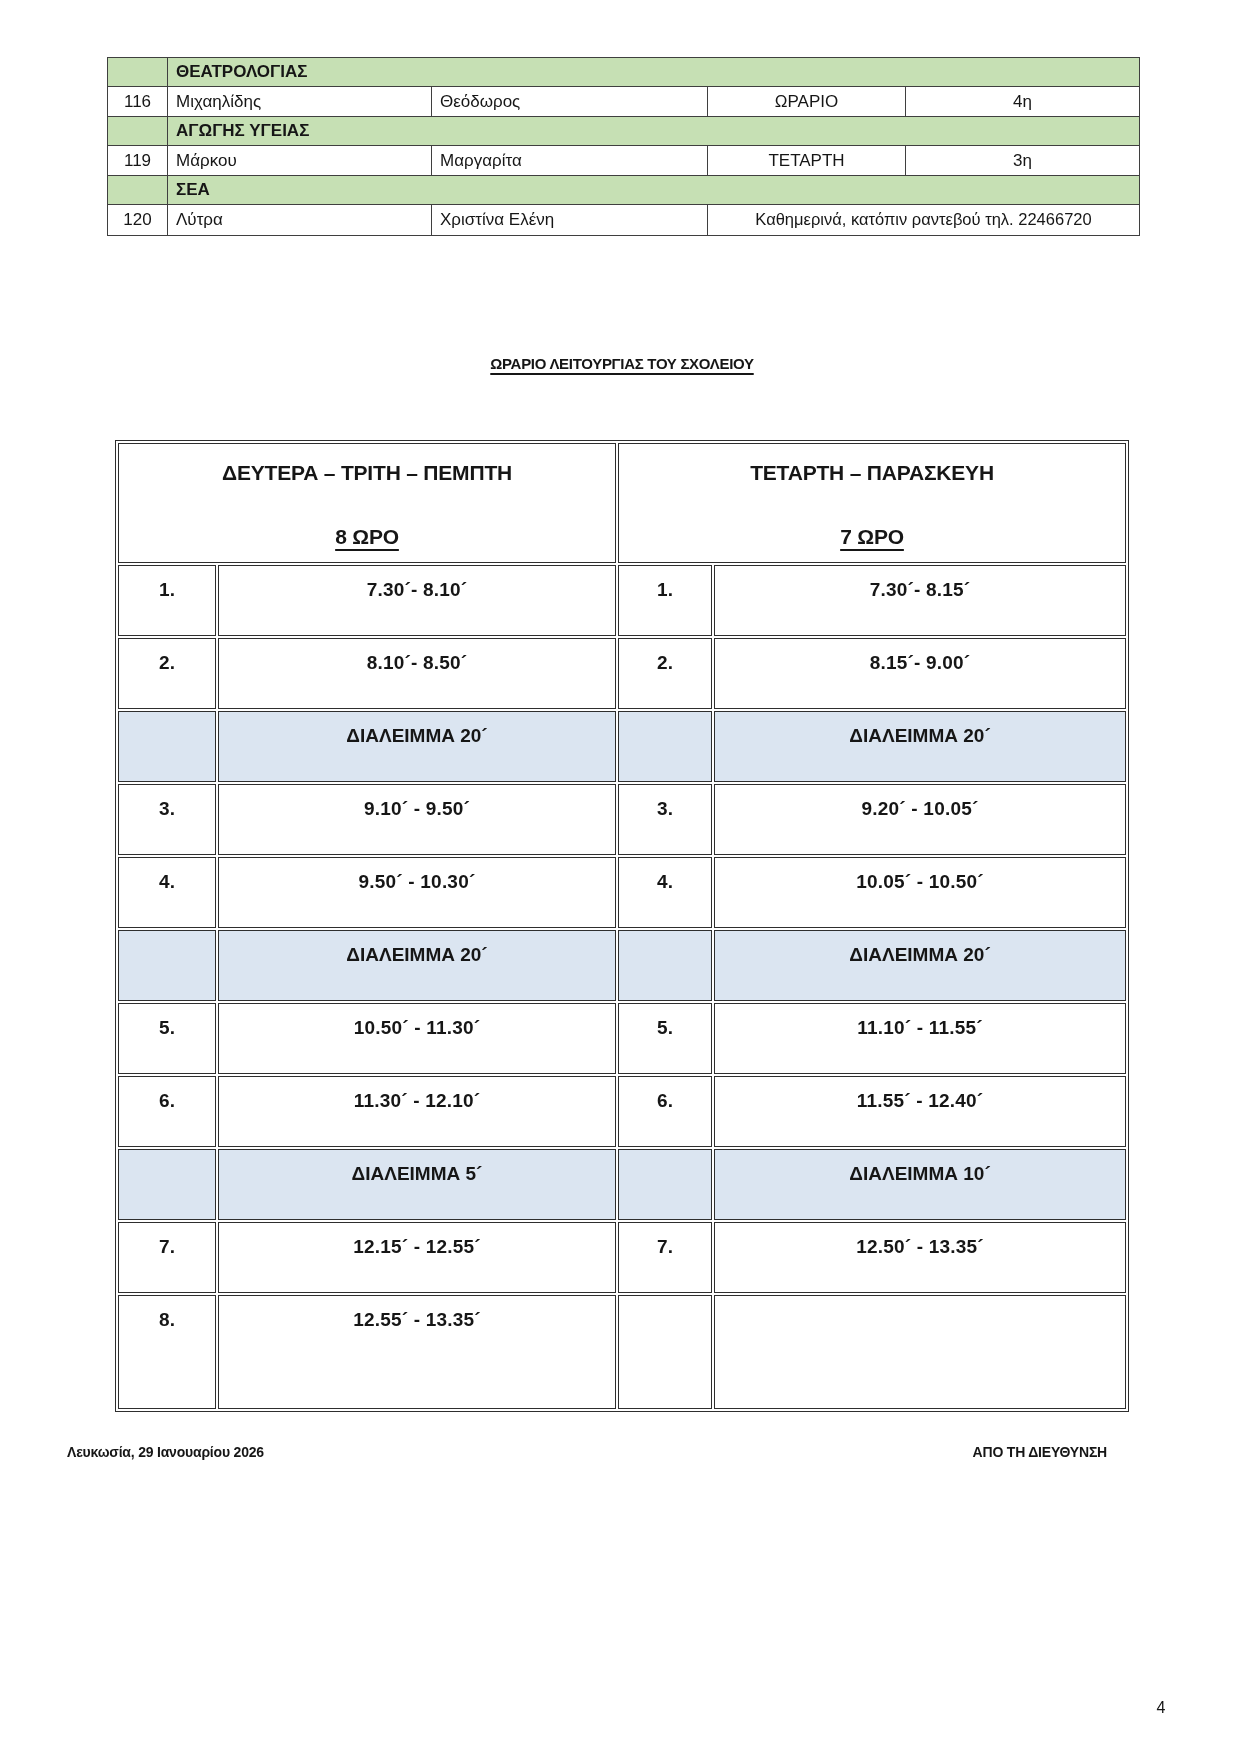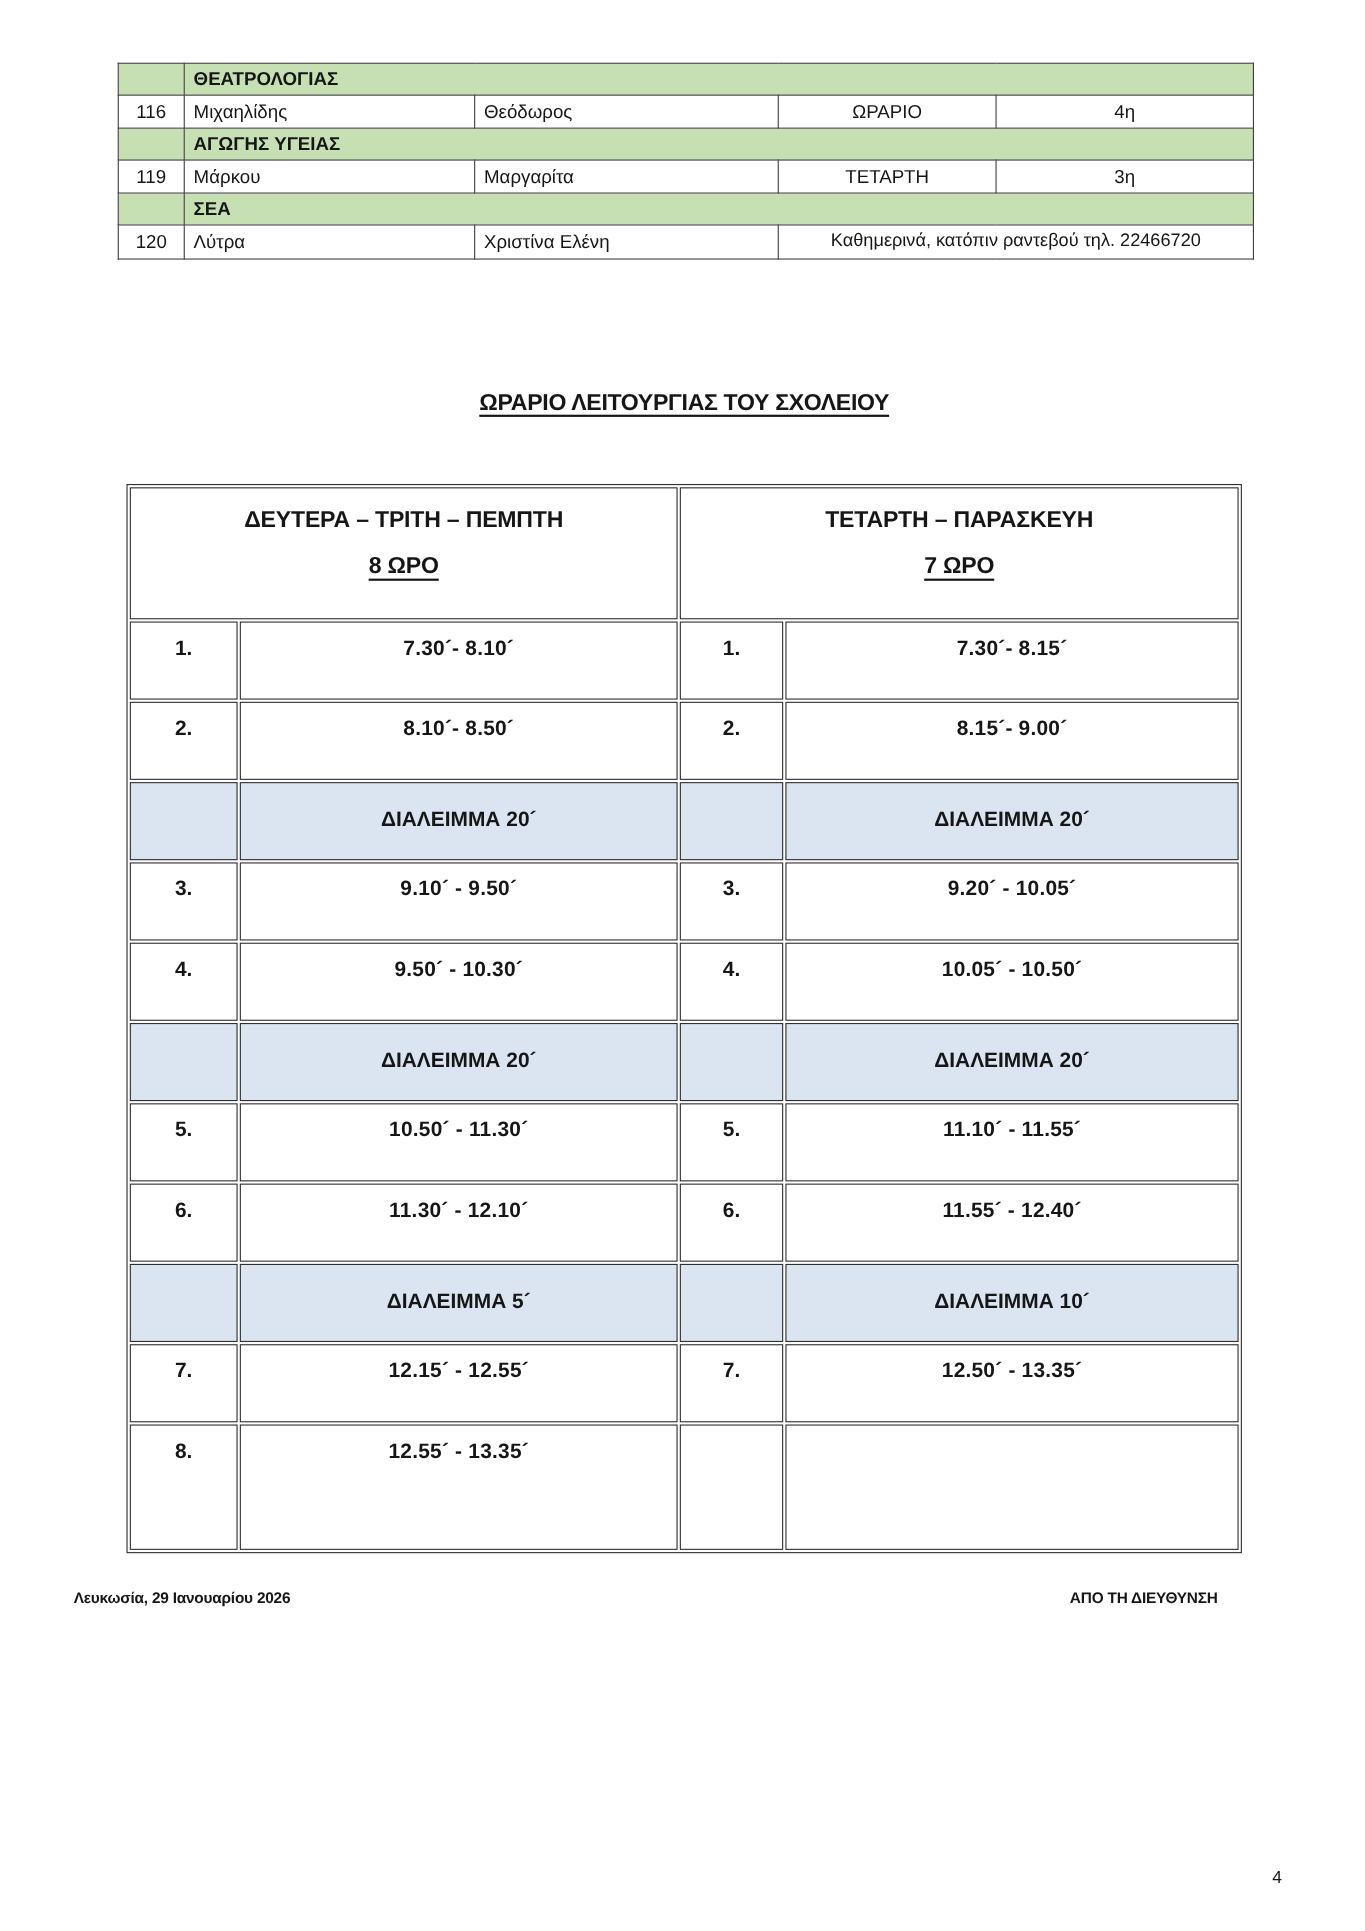--- a/index.html
+++ b/index.html
@@ -25,47 +25,47 @@
   table.staff td.green{background:var(--green);}
   table.staff td.sec-title{font-weight:bold;}
   table.staff td.cell-num{text-align:center;padding:2px 2px;}
   table.staff td.cell-left{text-align:left;}
   table.staff td.cell-center{text-align:center;}
   table.staff td.avail{text-align:center;font-size:16.5px;line-height:1.55;padding:2px 10px;}
 
   
   .doc-title{
     position:absolute;left:115px;top:355px;width:1014px;
-    text-align:center;font-weight:bold;font-size:21px;letter-spacing:-0.3px;
+    text-align:center;font-weight:bold;font-size:15px;letter-spacing:-0.3px;
     text-decoration:underline;text-decoration-thickness:2px;text-underline-offset:4px;
   }
 
   
   table.sched{
     position:absolute;left:115px;top:440px;width:1014px;
     border-collapse:separate;border-spacing:2px;table-layout:fixed;
     border:1px solid var(--border-sched);background:#ffffff;
   }
   table.sched td{
     border:1px solid var(--border-sched);
     vertical-align:top;text-align:center;font-weight:bold;
     overflow:hidden;
   }
   table.sched tr.head-row{height:120px;}
   table.sched tr.period-row{height:71px;}
   table.sched tr.break-row{height:71px;}
   table.sched tr.last-row{height:114px;}
   td.head{font-size:21px;padding-top:17px;letter-spacing:-0.2px;}
-  td.head .hours{margin-top:18px;}
+  td.head .hours{margin-top:40px;}
   td.head .hours span{
     text-decoration:underline;text-decoration-thickness:2px;text-underline-offset:5px;
   }
   td.cell-sn{font-size:19px;padding-top:13px;}
   td.cell-time{font-size:19px;padding-top:13px;letter-spacing:0.2px;}
-  td.break{background:var(--blue);font-size:19px;padding-top:23px;}
+  td.break{background:var(--blue);font-size:19px;padding-top:13px;}
 
   
   .footer{
     position:absolute;left:67px;top:1444px;width:1040px;
     display:flex;justify-content:space-between;align-items:flex-start;
     font-weight:bold;font-size:14px;letter-spacing:-0.2px;
   }
   .pagenum{
     position:absolute;left:1146px;top:1699px;width:30px;
     font-size:16px;text-align:center;

